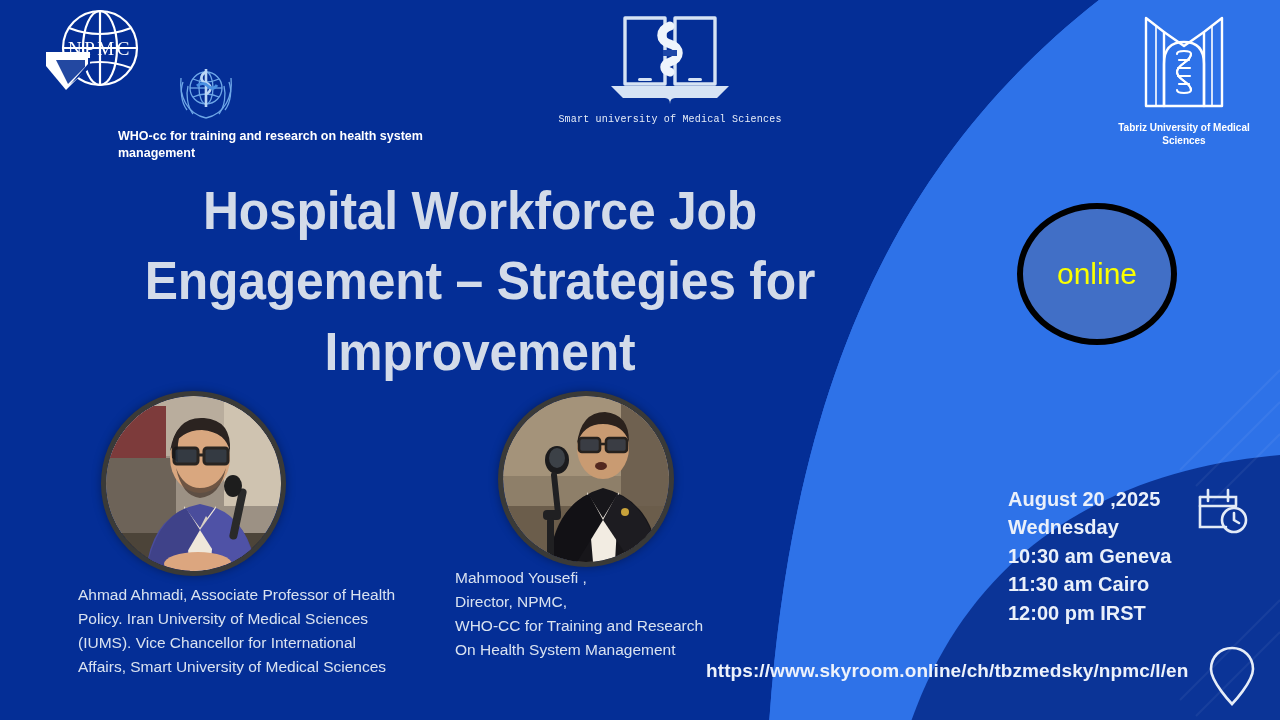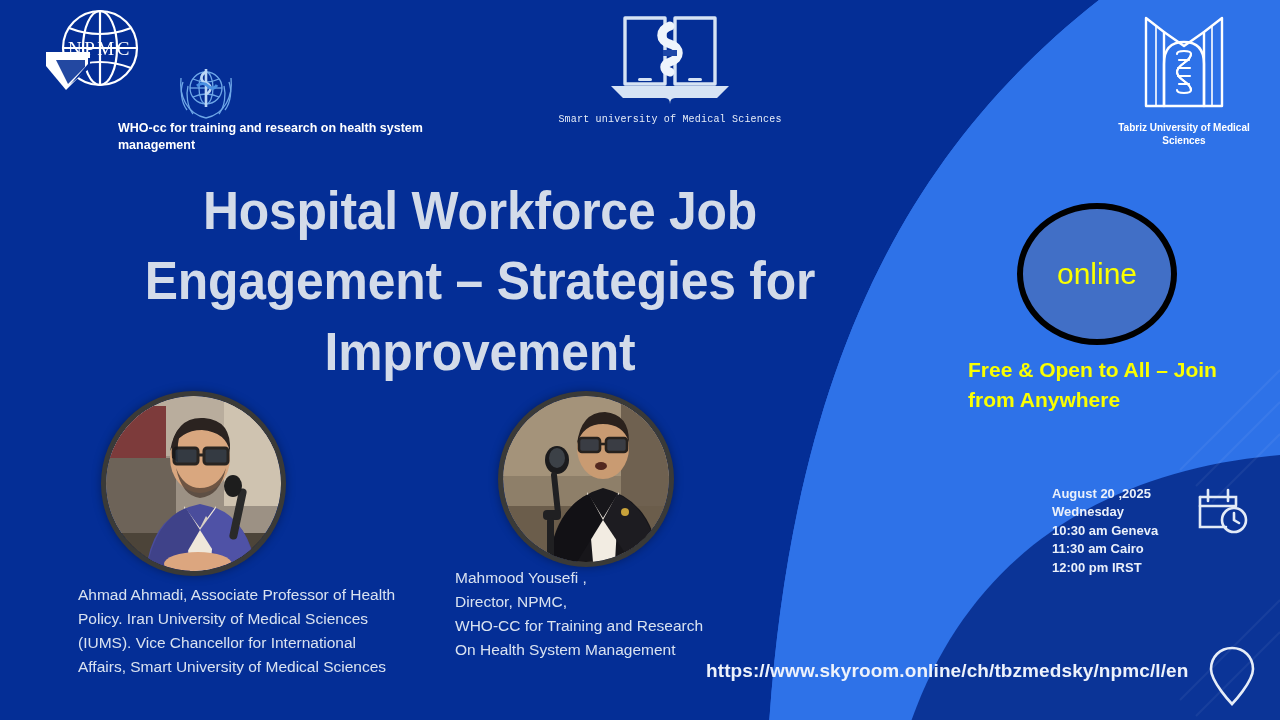--- a/index.html
+++ b/index.html
@@ -18,21 +18,21 @@
   .bg-layer { position:absolute; inset:0; width:1280px; height:720px; }
 
   
   .logo-row { position:absolute; top:0; left:0; width:1280px; height:175px; }
 
   .logo-npmc { position:absolute; left:30px; top:8px; width:400px; }
   .logo-npmc .marks { position:relative; height:105px; }
   .npmc-svg { position:absolute; left:8px; top:0; }
   .who-svg  { position:absolute; left:145px; top:52px; }
   .logo-npmc .caption {
-    position:absolute; left:88px; top:112px;
+    position:absolute; left:88px; top:120px;
     width:330px;
     color:#ffffff; font-size:12.5px; font-weight:bold; line-height:1.35;
   }
 
   .logo-smart { position:absolute; left:520px; top:10px; width:300px; text-align:center; }
   .logo-smart .caption {
     margin-top:4px; color:#E8EEF8; font-size:10px; font-weight:400; letter-spacing:.2px;font-family:Liberation Mono, monospace;
   }
 
   .logo-tabriz { position:absolute; left:1098px; top:6px; width:172px; text-align:center; }
@@ -85,23 +85,22 @@
     color:#FAFF00; font-size:30px; font-weight:400;
   }
 
   .free-note {
     position:absolute; left:968px; top:355px; width:290px;
     color:#FAFF00; font-size:21px; font-weight:bold; line-height:1.45;
   }
 
   .datetime {
     position:absolute; left:1008px; top:485px; width:200px;
-    color:#EAF0FA; font-size:13px; font-weight:bold; line-height:1.42;
+    color:#EAF0FA; font-size:20px; font-weight:bold; line-height:1.42;
     white-space:pre-line;
-    margin-left:44px;
   }
   .cal-icon { position:absolute; left:1196px; top:487px; }
 
   .url-line {
     position:absolute; left:706px; top:660px;
     color:#EDF2FB; font-size:19px; font-weight:bold; letter-spacing:.1px;
   }
   .pin-icon { position:absolute; left:1207px; top:644px; }
 
   .na { user-select:none; }
@@ -305,21 +304,20 @@
     <div class="bio">Mahmood Yousefi ,
  Director, NPMC,
 WHO-CC for Training and Research
 On Health System Management</div>
   </div>
 
   <div class="online-bubble">
     <span>online</span>
   </div>
 
-  <div class="free-note">Free &amp; Open to All – Join from Anywhere</div>
 
   <div class="datetime"> August  20 ,2025
 Wednesday
 10:30  am Geneva
 11:30  am Cairo
 12:00   pm IRST</div>
 
   <svg class="cal-icon na" width="54" height="48" viewBox="0 0 54 48">
     <g fill="none" stroke="#E3EBF7" stroke-width="2.6" stroke-linecap="round">
       <path d="M4,10 L4,40 L30,40"></path>

